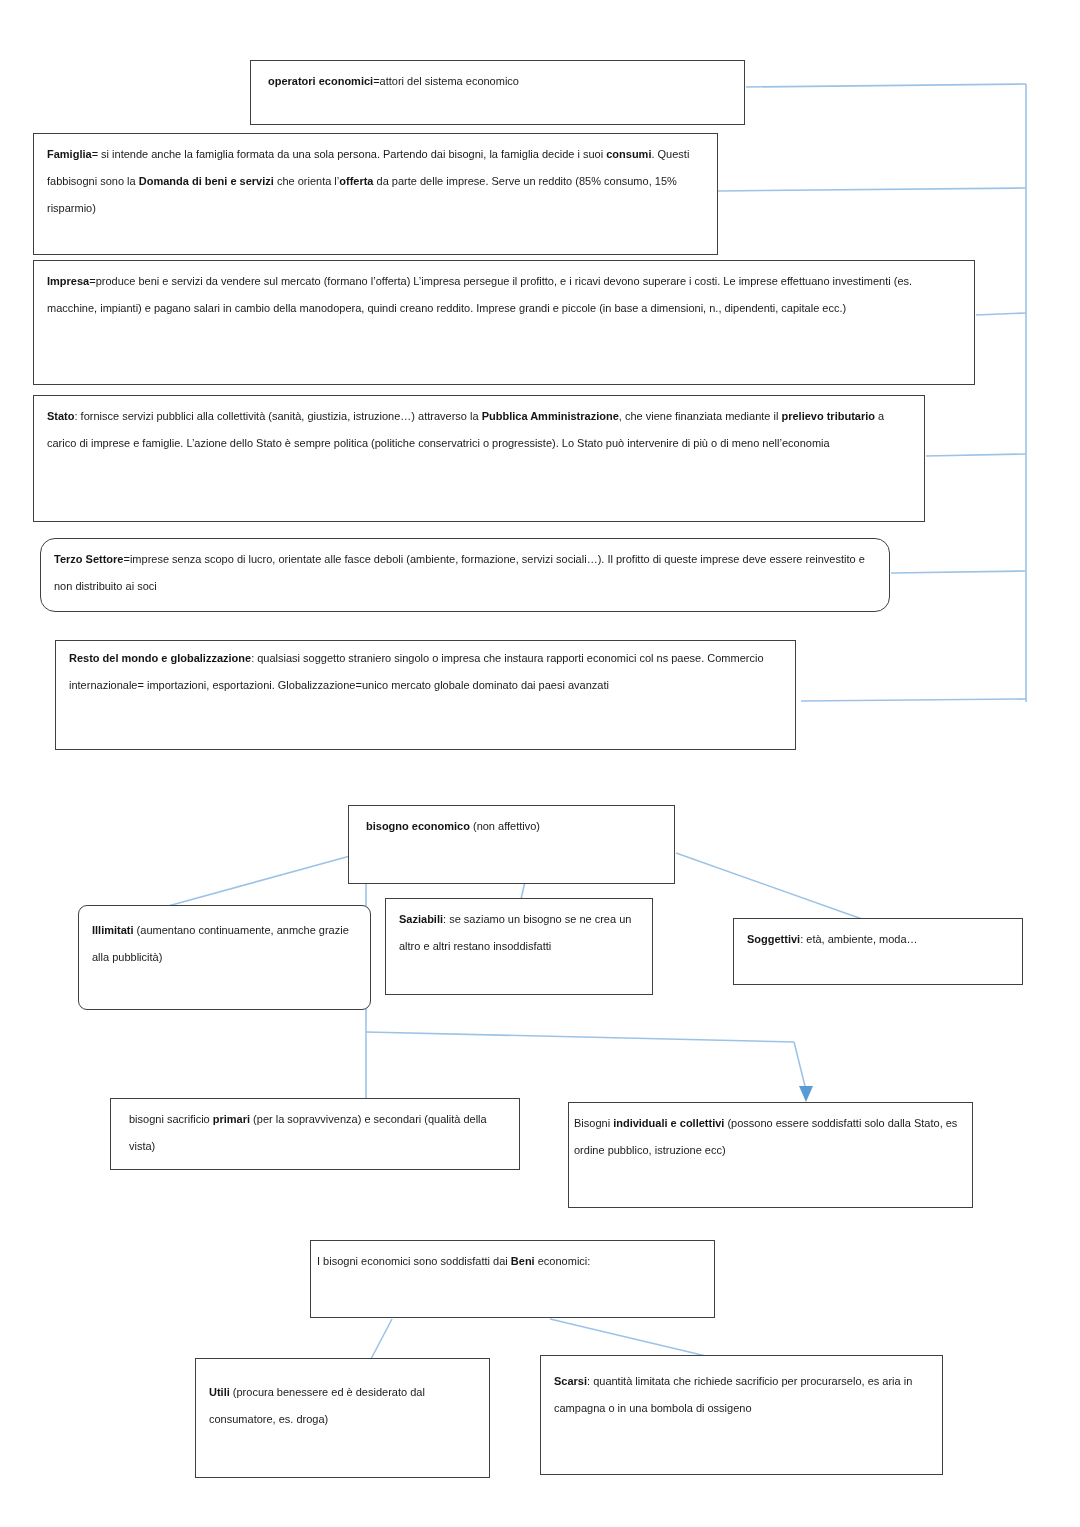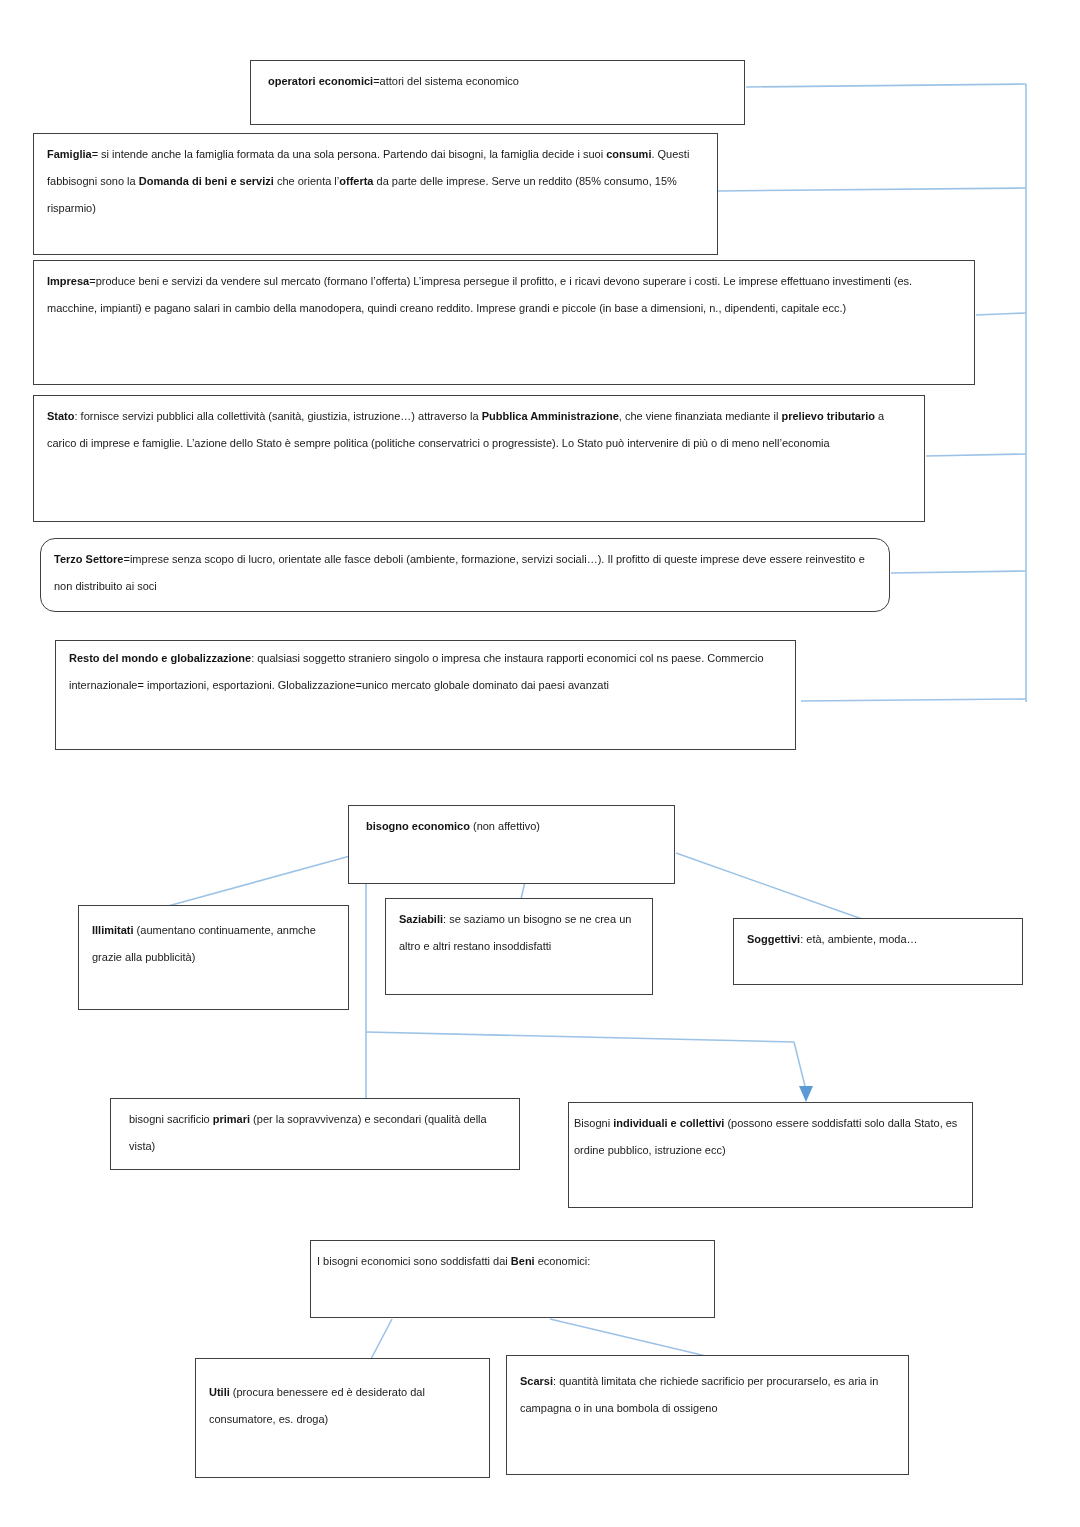--- a/index.html
+++ b/index.html
@@ -63,29 +63,29 @@
   <div class="box" style="left:33px;top:260px;width:942px;min-height:125px;"><b>Impresa</b><span>=produce beni e servizi da vendere sul mercato (formano l’offerta) L’impresa persegue il profitto, e i ricavi devono superare i costi. Le imprese effettuano investimenti (es. macchine, impianti) e pagano salari in cambio della manodopera, quindi creano reddito. Imprese grandi e piccole (in base a dimensioni, n., dipendenti, capitale ecc.)</span></div>
 
   <div class="box" style="left:33px;top:395px;width:892px;min-height:127px;"><b>Stato</b><span>: fornisce servizi pubblici alla collettività (sanità, giustizia, istruzione…) attraverso la </span><b>Pubblica Amministrazione</b><span>, che viene finanziata mediante il </span><b>prelievo tributario</b><span> a carico di imprese e famiglie. L’azione dello Stato è sempre politica (politiche conservatrici o progressiste). Lo Stato può intervenire di più o di meno nell’economia</span></div>
 
   <div class="box" style="left:40px;top:538px;width:850px;min-height:74px;border-radius:15px;"><b>Terzo Settore</b><span>=imprese senza scopo di lucro, orientate alle fasce deboli (ambiente, formazione, servizi sociali…). Il profitto di queste imprese deve essere reinvestito e non distribuito ai soci</span></div>
 
   <div class="box" style="left:55px;top:640px;width:741px;min-height:110px;padding-top:4px;"><b>Resto del mondo e globalizzazione</b><span>: qualsiasi soggetto straniero singolo o impresa che instaura rapporti economici col ns paese. Commercio internazionale= importazioni, esportazioni. Globalizzazione=unico mercato globale dominato dai paesi avanzati</span></div>
 
   <div class="box" style="left:348px;top:805px;width:327px;height:79px;padding-left:17px;"><b>bisogno economico</b><span> (non affettivo)</span></div>
 
-  <div class="box" style="left:78px;top:905px;width:271px;min-height:105px;padding-top:11px;"><b>Illimitati</b><span> (aumentano continuamente, anmche grazie alla pubblicità)</span></div>
+  <div class="box" style="left:78px;top:905px;width:293px;min-height:105px;padding-top:11px;border-radius:9px;"><b>Illimitati</b><span> (aumentano continuamente, anmche grazie alla pubblicità)</span></div>
 
   <div class="box" style="left:385px;top:898px;width:268px;min-height:97px;"><b>Saziabili</b><span>: se saziamo un bisogno se ne crea un altro e altri restano insoddisfatti</span></div>
 
   <div class="box" style="left:733px;top:918px;width:290px;min-height:67px;"><b>Soggettivi</b><span>: età, ambiente, moda…</span></div>
 
   <div class="box" style="left:110px;top:1098px;width:410px;min-height:72px;padding-left:18px;"><span>bisogni sacrificio </span><b>primari</b><span> (per la sopravvivenza) e secondari (qualità della vista)</span></div>
 
   <div class="box" style="left:568px;top:1102px;width:405px;min-height:106px;padding-left:5px;"><span>Bisogni </span><b>individuali e collettivi</b><span> (possono essere soddisfatti solo dalla Stato, es ordine pubblico, istruzione ecc)</span></div>
 
   <div class="box" style="left:310px;top:1240px;width:405px;min-height:78px;padding-left:6px;"><span>I bisogni economici sono soddisfatti dai </span><b>Beni</b><span> economici:</span></div>
 
   <div class="box" style="left:195px;top:1358px;width:295px;min-height:120px;padding-top:20px;"><b>Utili</b><span> (procura benessere ed è desiderato dal consumatore, es. droga)</span></div>
 
-  <div class="box" style="left:506px;top:1355px;width:403px;min-height:120px;padding-top:12px;"><b>Scarsi</b><span>: quantità limitata che richiede sacrificio per procurarselo, es aria in campagna o in una bombola di ossigeno</span></div>
+  <div class="box" style="left:540px;top:1355px;width:403px;min-height:120px;padding-top:12px;"><b>Scarsi</b><span>: quantità limitata che richiede sacrificio per procurarselo, es aria in campagna o in una bombola di ossigeno</span></div>
 
 </div>
 
 </body></html>

